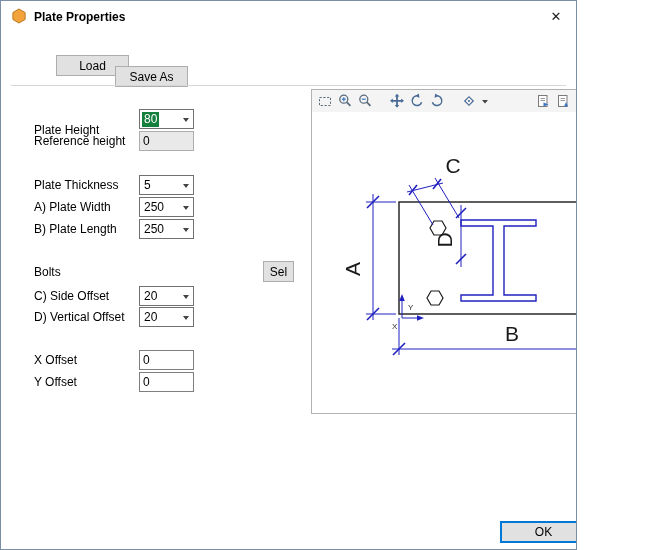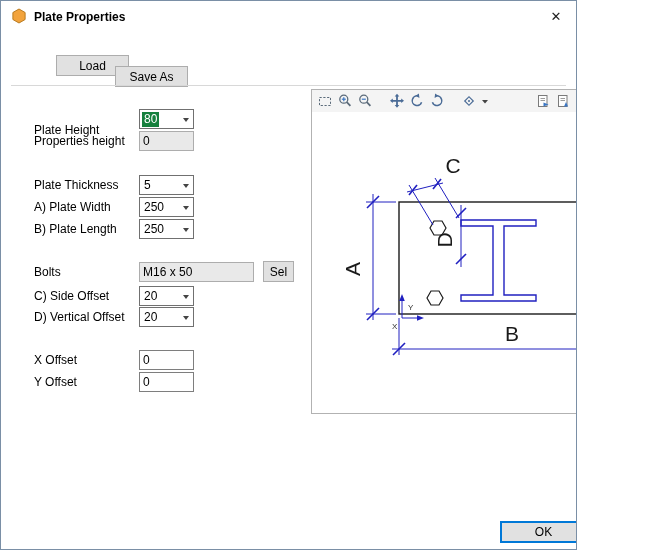--- a/index.html
+++ b/index.html
@@ -62,21 +62,21 @@
     <span class="title">Plate Properties</span>
     <span class="close-btn">✕</span>
   </div>
 
   <button class="btn" style="left:28px; top:54px; width:73px; height:21px;margin-left:27px;">Load</button>
   <button class="btn" style="left:114px; top:65px; width:73px; height:21px;">Save As</button>
 
   <div class="separator"></div>
 
   <span class="lbl" style="top:122px">Plate Height</span>
-  <span class="lbl" style="top:133px">Properties height</span>
+  <span class="lbl" style="top:133px">Reference height</span>
   <span class="lbl" style="top:177px">Plate Thickness</span>
   <span class="lbl" style="top:199px">A) Plate Width</span>
   <span class="lbl" style="top:221px">B) Plate Length</span>
   <span class="lbl" style="top:264px">Bolts</span>
   <span class="lbl" style="top:288px">C) Side Offset</span>
   <span class="lbl" style="top:309px">D) Vertical Offset</span>
   <span class="lbl" style="top:352px">X Offset</span>
   <span class="lbl" style="top:374px">Y Offset</span>
 
   <div class="combo" style="top:108px">
@@ -89,21 +89,20 @@
     <span class="chev"></span>
   </div>
   <div class="combo" style="top:196px">
     <span class="val">250</span>
     <span class="chev"></span>
   </div>
   <div class="combo" style="top:218px">
     <span class="val">250</span>
     <span class="chev"></span>
   </div>
-  <input class="tb dis" style="top: 261px; width: 115px;" readonly="" value="M16 x 50">
   <button class="btn" style="left:262px; top:260px; width:31px; height:21px;">Sel</button>
   <div class="combo" style="top:285px">
     <span class="val">20</span>
     <span class="chev"></span>
   </div>
   <div class="combo" style="top:306px">
     <span class="val">20</span>
     <span class="chev"></span>
   </div>
   <input class="tb" style="top: 349px;" value="0">

